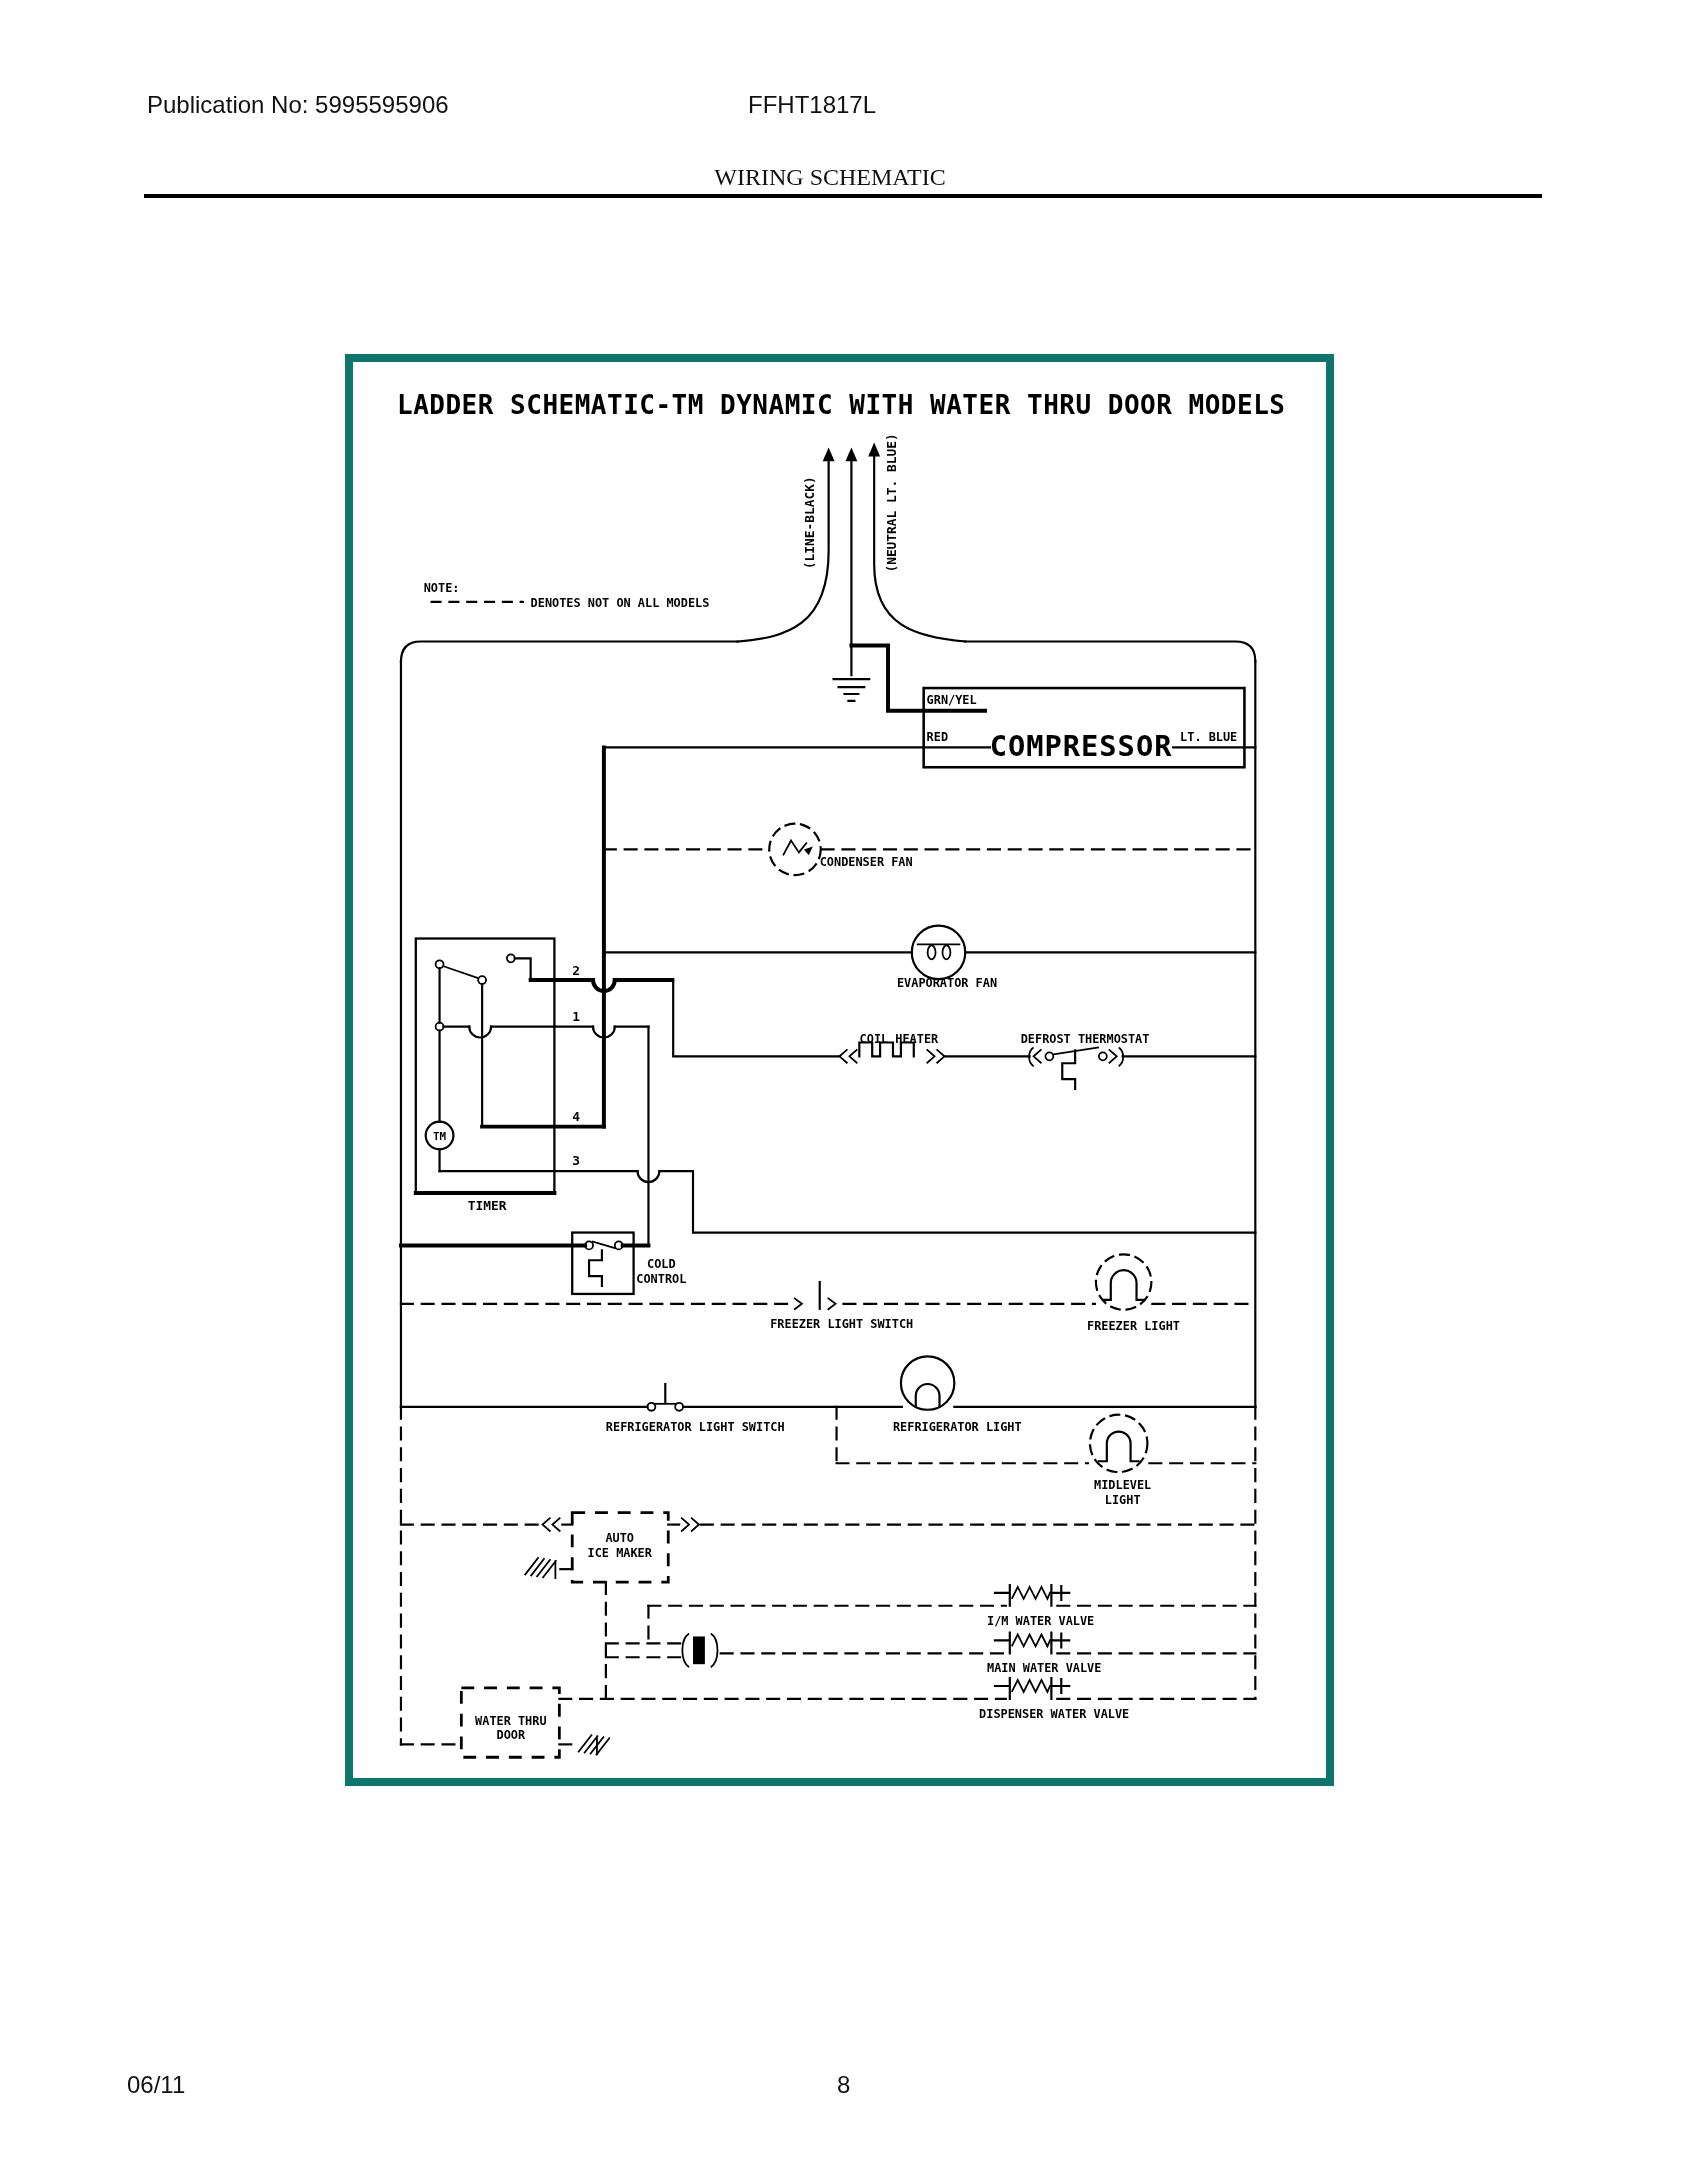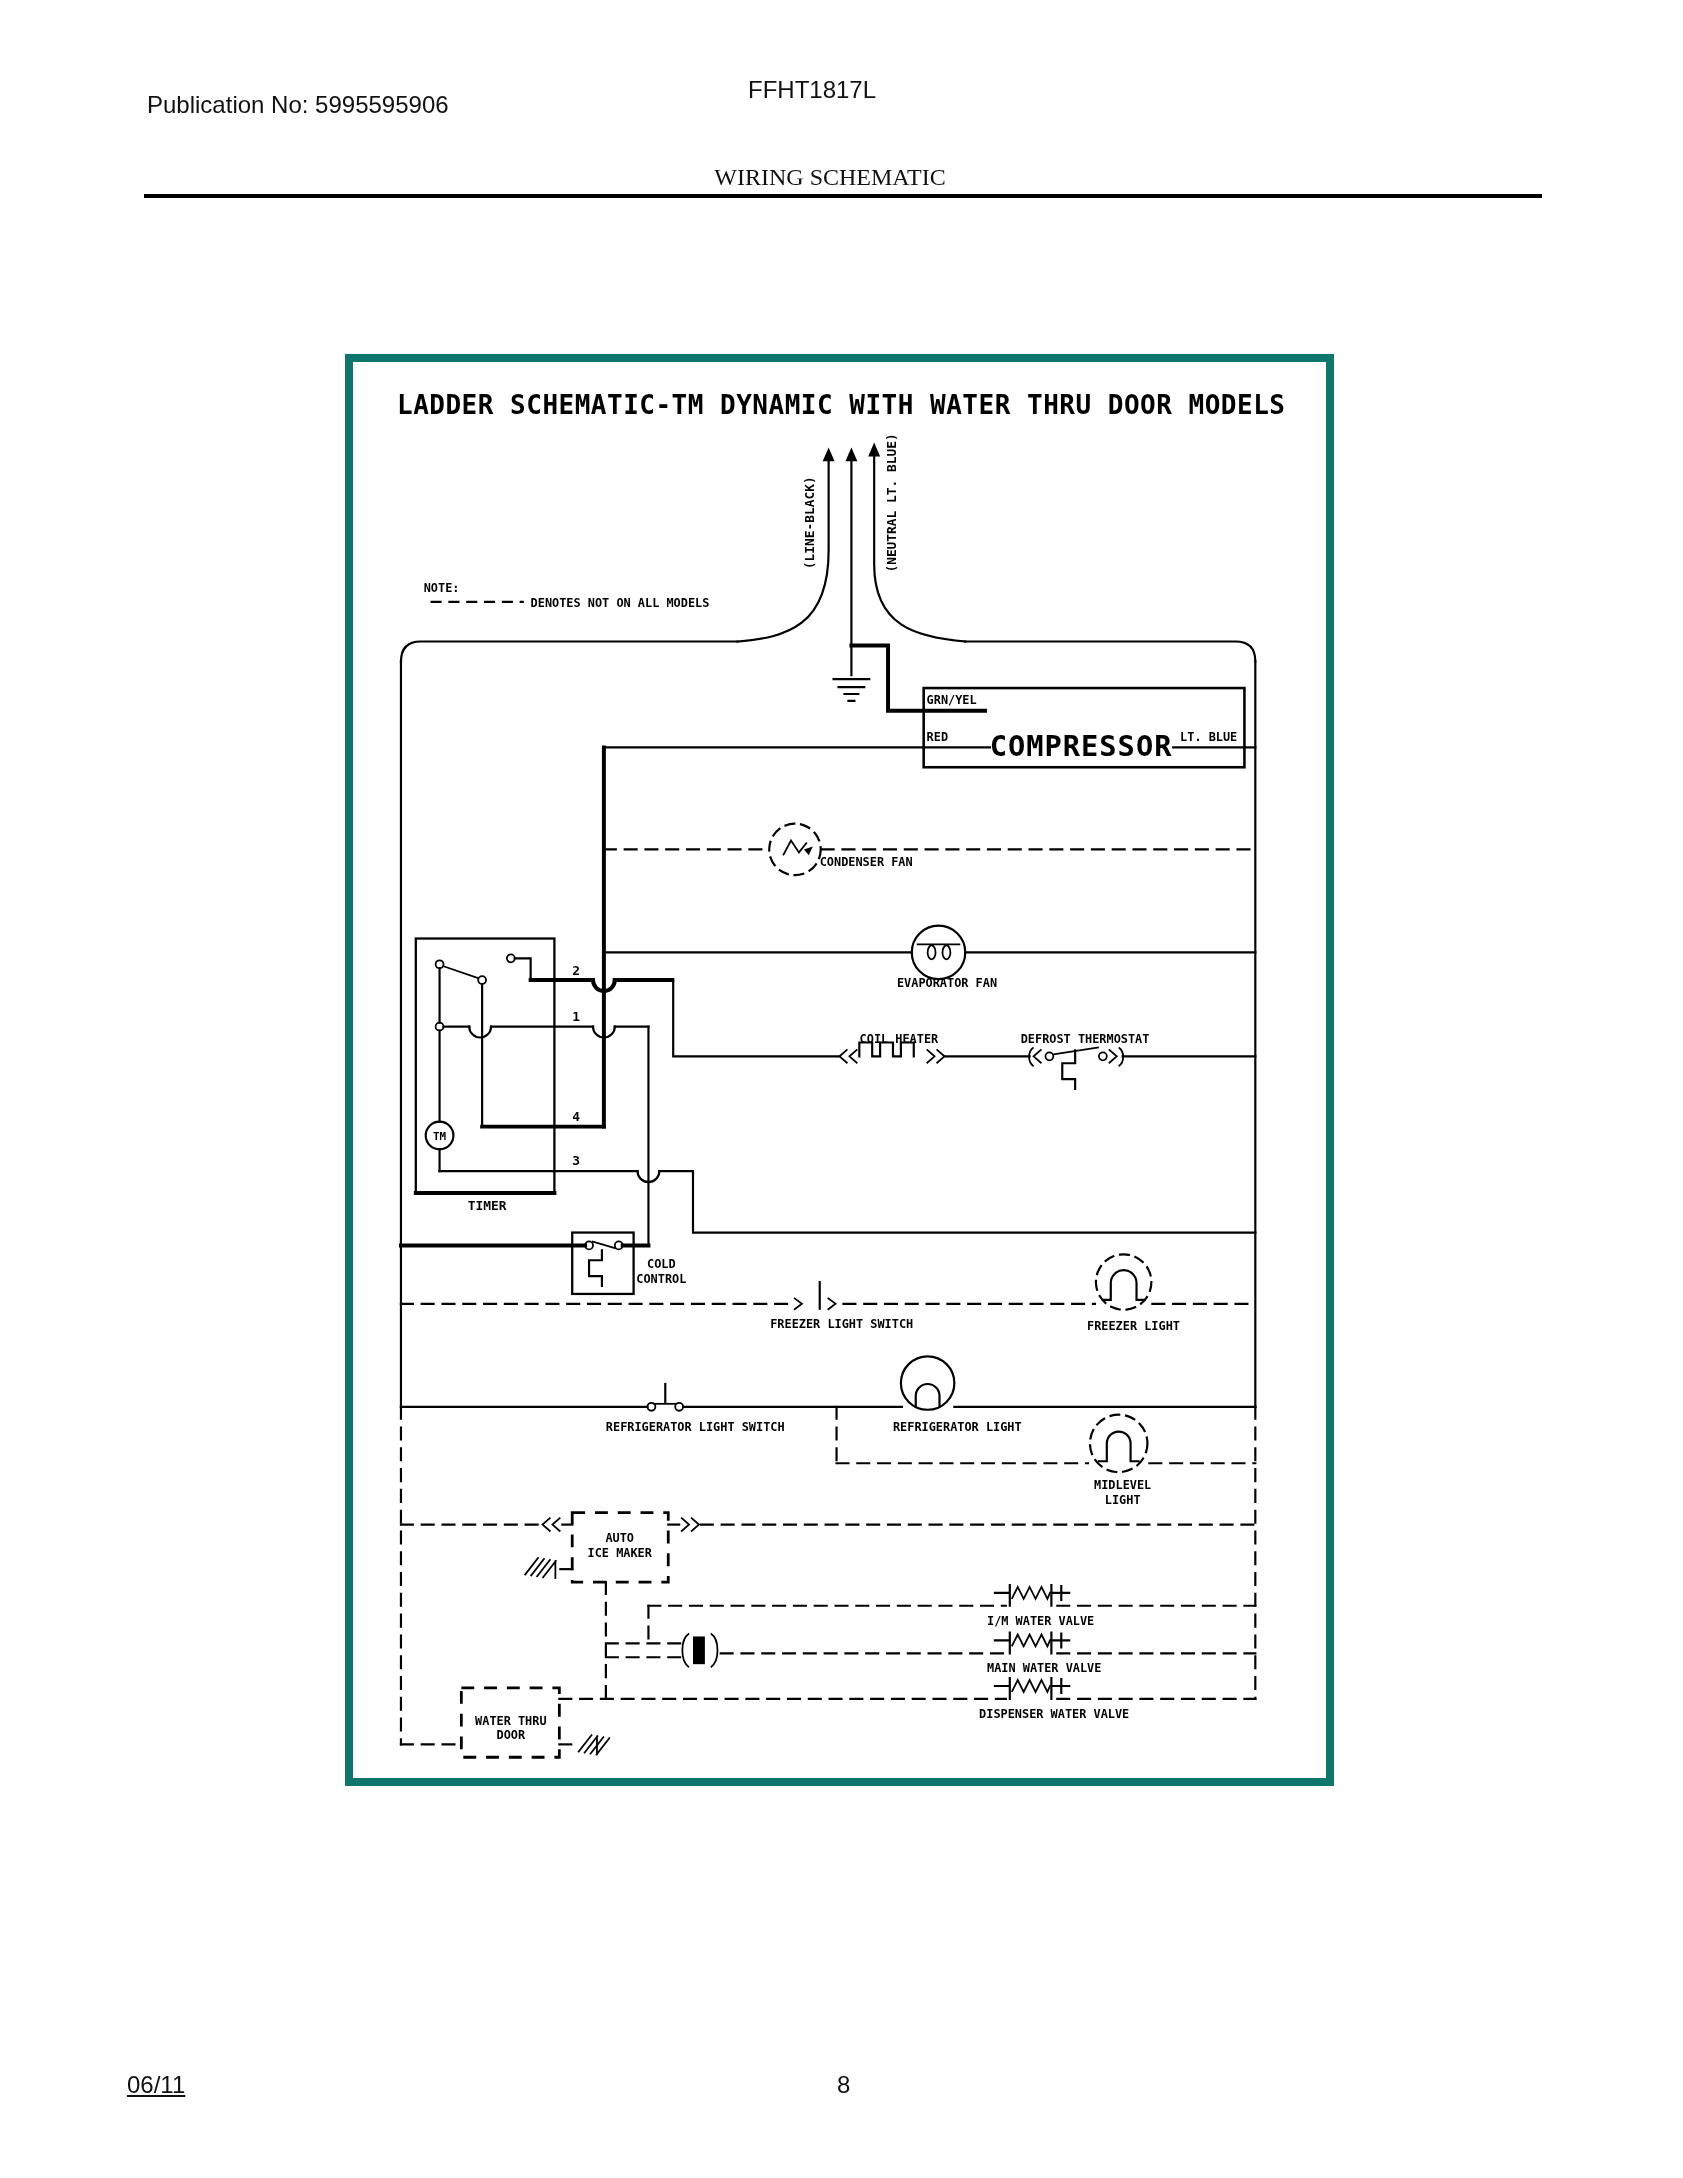--- a/index.html
+++ b/index.html
@@ -22,21 +22,21 @@
   .lbl13{font-family:"DejaVu Sans Mono",monospace;font-weight:bold;font-size:13px;fill:#000;}
   .big{font-family:"DejaVu Sans Mono",monospace;font-weight:bold;font-size:29px;fill:#000;letter-spacing:1px;}
   .mid{text-anchor:middle;}
 </style>
 </head>
 <body>
 
 <div id="page">
 
   <div class="abs hdr" style="left:147px;top:91px;">Publication No: 5995595906</div>
-  <div class="abs hdr" style="left:748px;top:76px;">FFHT1817L</div>
+  <div class="abs hdr" style="left:748px;top:91px;">FFHT1817L</div>
   <div class="abs hdr" style="left:830px;top:164px;transform:translateX(-50%);font-family:Liberation Serif, serif;">WIRING SCHEMATIC</div>
   <div class="rule" style="left:144px;top:194px;width:1398px;height:4px;"></div>
 
   <div id="diagram-box">
     <div id="diagram-title">LADDER SCHEMATIC-TM DYNAMIC WITH WATER THRU DOOR MODELS</div>
   </div>
 
   <svg width="1683" height="2178" viewBox="0 0 1700 2200">
     <defs>
       <g id="valve">
@@ -240,16 +240,16 @@
       <rect class="db" x="466" y="1705" width="99" height="70" fill="none" stroke="#000"></rect>
       <path class="w d" d="M565 1762 H584"></path>
       <g>
         <path class="thin" d="M590 1771 L604 1753 M596 1772 L610 1754 M602 1773 L616 1755 M584 1770 L598 1752 M603 1753 V1773"></path>
       </g>
     </g>
     <text class="lbl mid" x="516" y="1742">WATER THRU</text>
     <text class="lbl mid" x="516" y="1757">DOOR</text>
   </svg>
 
-  <div class="abs hdr" style="left:127px;top:2071px;text-decoration:underline;">06/11</div>
+  <div class="abs hdr" style="left:127px;top:2071px;">06/11</div>
   <div class="abs hdr" style="left:837px;top:2071px;">8</div>
 </div>
 
 
 </body></html>

